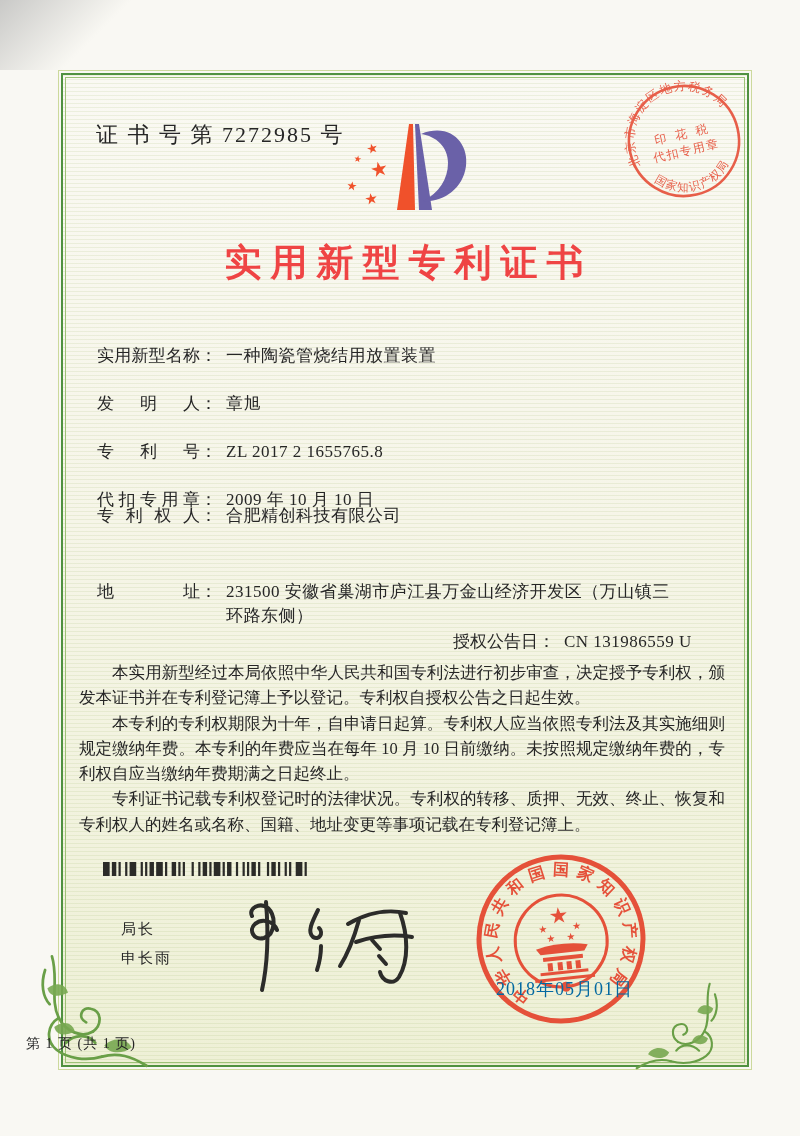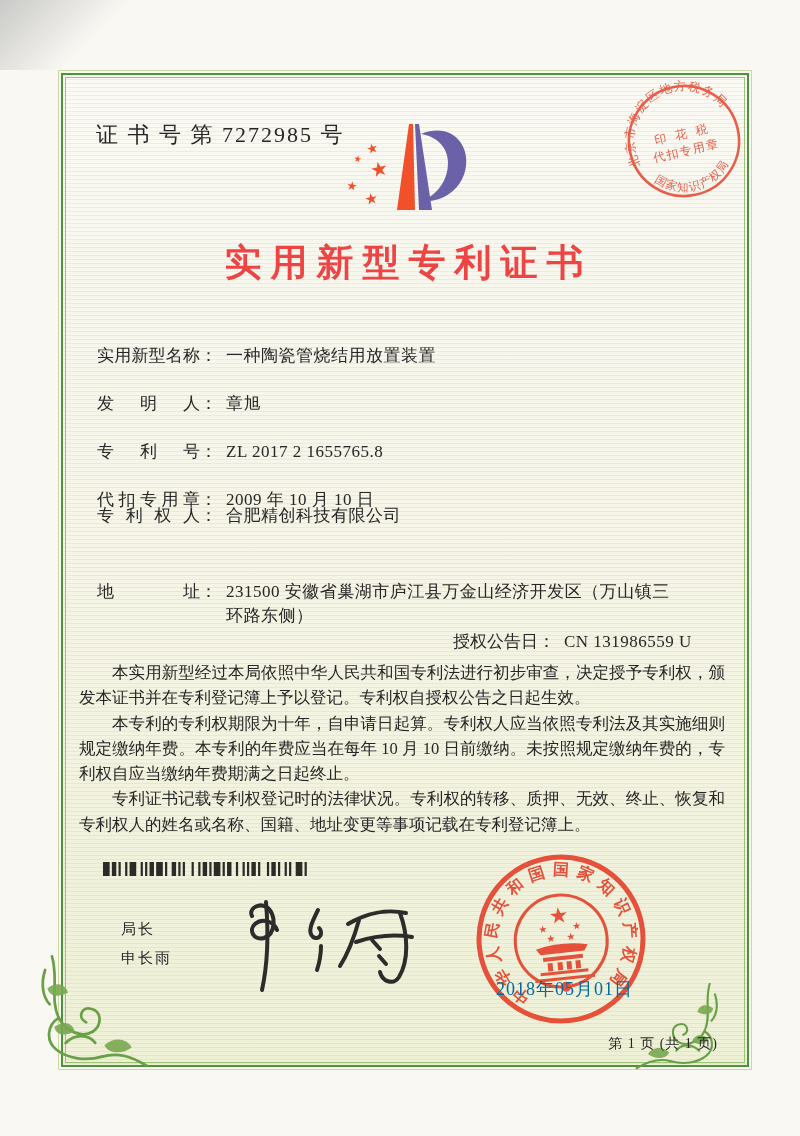--- a/index.html
+++ b/index.html
@@ -57,21 +57,21 @@
   .body-text p{margin:0;text-indent:2em;}
 
   
   .barcode{position:absolute;left:103px;top:862px;width:206px;height:14px;z-index:2;}
   .officer{position:absolute;left:108px;top:920px;font-size:15px;z-index:2;margin-left:13px;}
   .officer div{margin-bottom:10px;letter-spacing:2px;}
   .signature{position:absolute;left:222px;top:880px;width:205px;height:118px;z-index:3;}
   .seal{position:absolute;left:471px;top:849px;width:180px;height:180px;z-index:2;transform:rotate(-6deg);opacity:.93;}
   .seal-date{position:absolute;left:496px;top:977px;font-size:18px;letter-spacing:1px;color:#0369a1;z-index:3;}
   .footer{
-    position:absolute;left:58px;top:1035px;width:692px;text-align:right;
+    position:absolute;left:58px;top:1035px;width:692px;text-align:left;
     transform:translateX(-32px);font-size:14px;letter-spacing:1px;z-index:2;
   }
 
   .red{fill:#e5452e;}
   svg text{font-family:"Liberation Serif","DejaVu Serif",serif;}
 </style>
 </head>
 <body>
 
 <div class="page">

